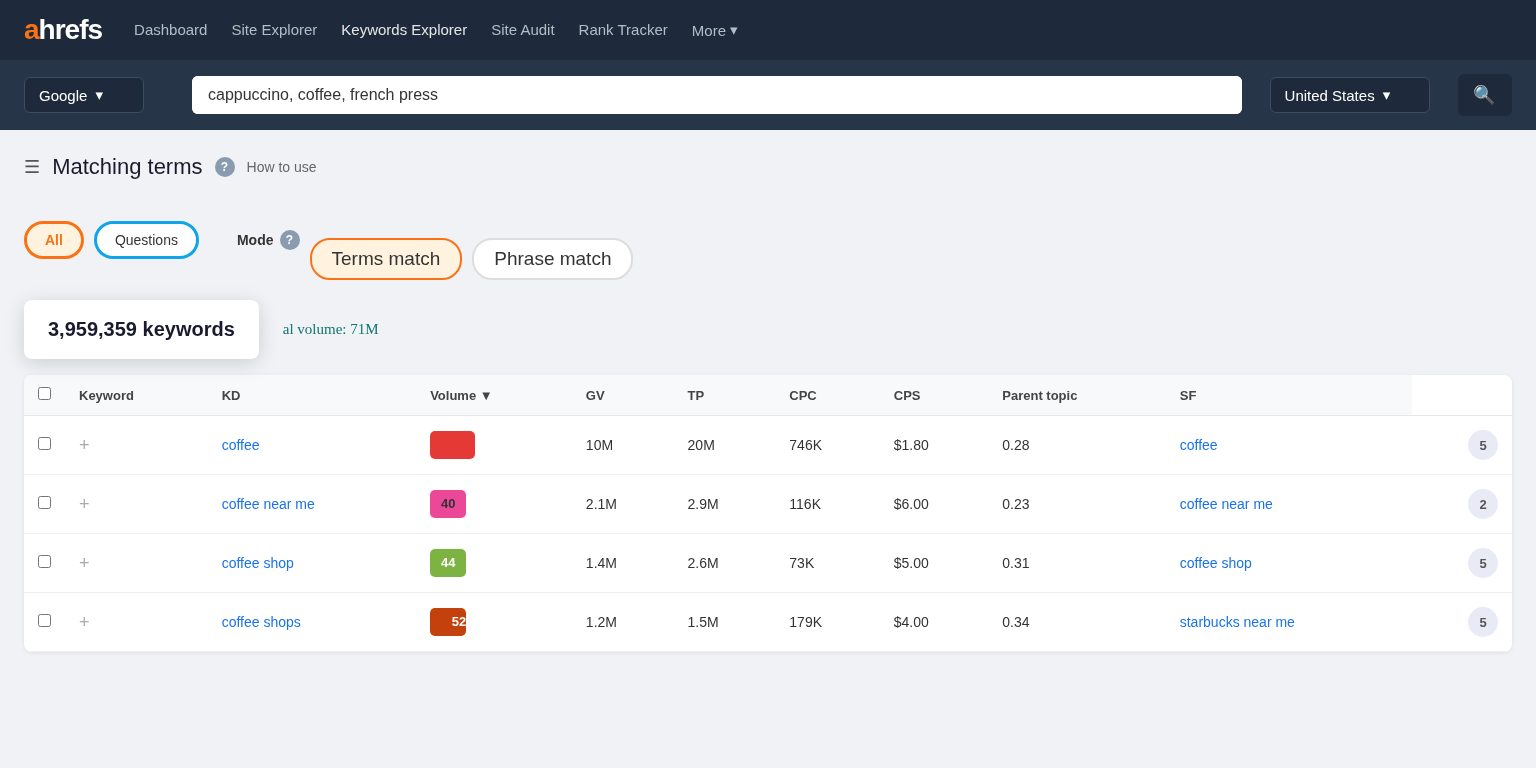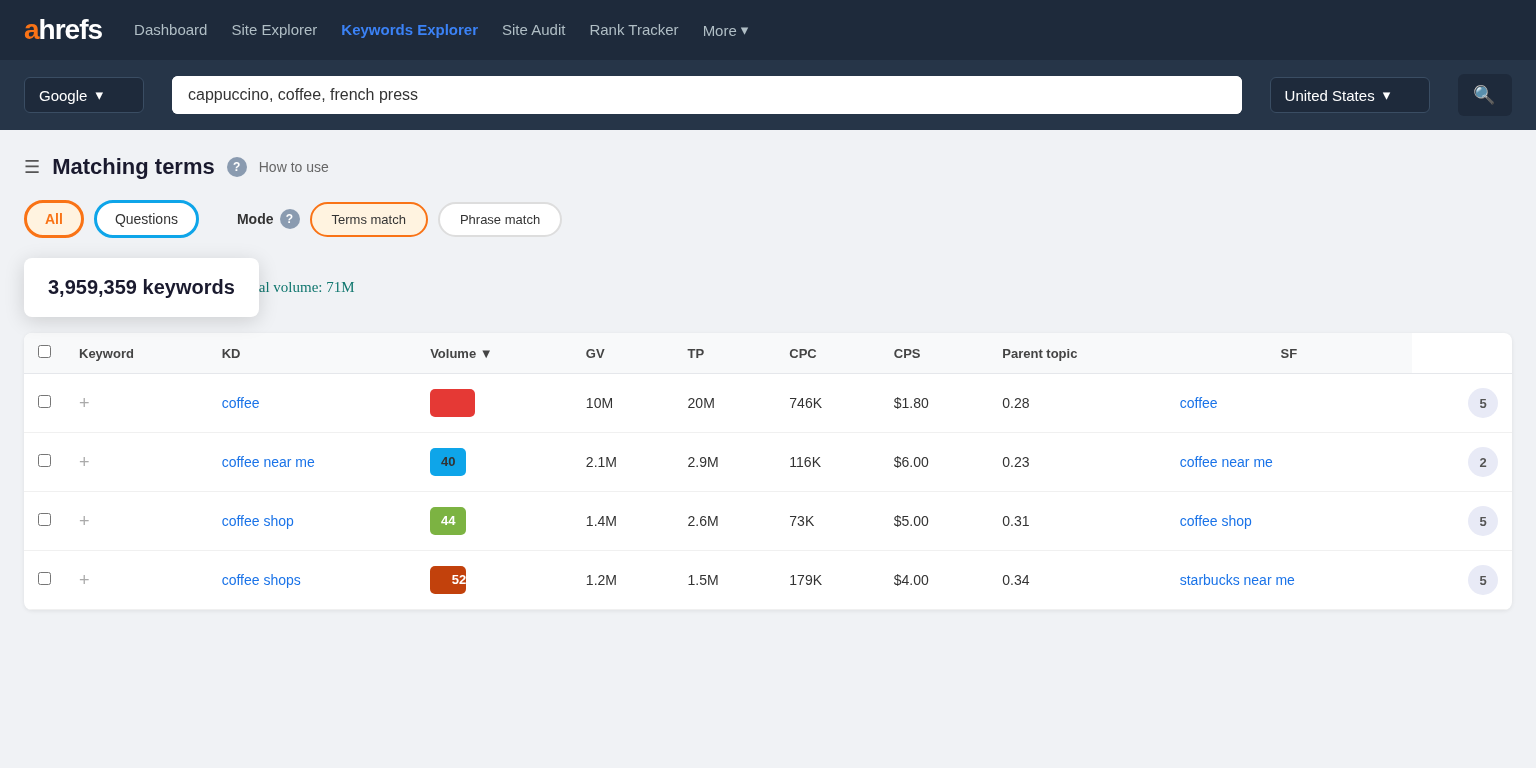--- a/index.html
+++ b/index.html
@@ -30,22 +30,22 @@
       display: flex;
       gap: 24px;
       list-style: none;
     }
     .nav-links li a {
       color: #b0bec5;
       text-decoration: none;
       font-size: 15px;
     }
     .nav-links li a.active {
-      color: #3b82f6;
-      font-weight: 700;
+      color: #e5e5e5;
+      font-weight: 400;
     }
     .more-btn {
       background: none;
       border: none;
       color: #b0bec5;
       font-size: 15px;
       cursor: pointer;
       display: flex;
       align-items: center;
       gap: 4px;
@@ -70,20 +70,21 @@
       display: flex;
       align-items: center;
       gap: 8px;
       min-width: 120px;
     }
     .search-input-container {
       flex: 1;
       background: white;
       border-radius: 6px;
       display: flex;
+      margin-left: 20px;
     }
     .search-input {
       flex: 1;
       border: none;
       outline: none;
       padding: 10px 16px;
       font-size: 16px;
       border-radius: 6px;
       color: #333;
     }
@@ -122,21 +123,21 @@
       gap: 12px;
       margin-bottom: 20px;
     }
     .hamburger-icon {
       font-size: 18px;
       color: #555;
       cursor: pointer;
     }
     .page-title {
       font-size: 22px;
-      font-weight: 700;
+      font-weight: 400;
       color: #1a1a2e;
     }
     .help-icon {
       width: 20px;
       height: 20px;
       border-radius: 50%;
       background: #8a9bb0;
       color: white;
       display: inline-flex;
       align-items: center;
@@ -179,39 +180,41 @@
       font-weight: 600;
       color: #333;
       display: flex;
       align-items: center;
       gap: 6px;
       margin-left: 28px;
     }
     .mode-btn {
       padding: 8px 20px;
       border-radius: 20px;
-      font-size: 13px;
+      font-size: 19px;
       cursor: pointer;
       border: 2px solid #f97316;
       background: white;
       color: #333;
       font-weight: 500;
+      margin-top: 38px;
     }
     .mode-btn.active {
       background: #fff3e0;
       border-color: #f97316;
     }
     .mode-btn:not(.active) {
       border-color: #ddd;
     }
 
     
     .stats-row {
       display: flex;
       align-items: center;
+      gap: 24px;
       margin-bottom: 16px;
       position: relative;
     }
     .tooltip-popup {
       background: white;
       border-radius: 8px;
       padding: 18px 24px;
       box-shadow: 0 4px 20px rgba(0,0,0,0.15);
       font-size: 20px;
       font-weight: 700;
@@ -243,21 +246,21 @@
       border-bottom: 1px solid #e5e7eb;
     }
     thead th {
       padding: 12px 14px;
       text-align: left;
       font-size: 13px;
       font-weight: 600;
       color: #444;
       white-space: nowrap;
     }
-    thead th.right { text-align: center; }
+    thead th.right { text-align: left; }
     tbody tr {
       border-bottom: 1px solid #f0f0f0;
     }
     tbody td {
       padding: 14px 14px;
       font-size: 14px;
       color: #333;
     }
     tbody td.right { text-align: right; }
     .cb-col { width: 36px; }
@@ -271,21 +274,21 @@
       width: 36px;
       height: 28px;
       border-radius: 5px;
       color: white;
       font-weight: 700;
       font-size: 13px;
       text-align: center;
       line-height: 28px;
     }
     .kd-red { background: #e53935; padding-left: 45px; }
-    .kd-yellow { background: #0ea5e9; color: #333; }
+    .kd-yellow { background: #ec4899; color: #333; }
     .kd-green { background: #7cb342; }
     .kd-orange { background: #c2410c; text-align: right; }
 
     .sf-badge {
       display: inline-flex;
       align-items: center;
       justify-content: center;
       width: 30px;
       height: 30px;
       border-radius: 50%;

